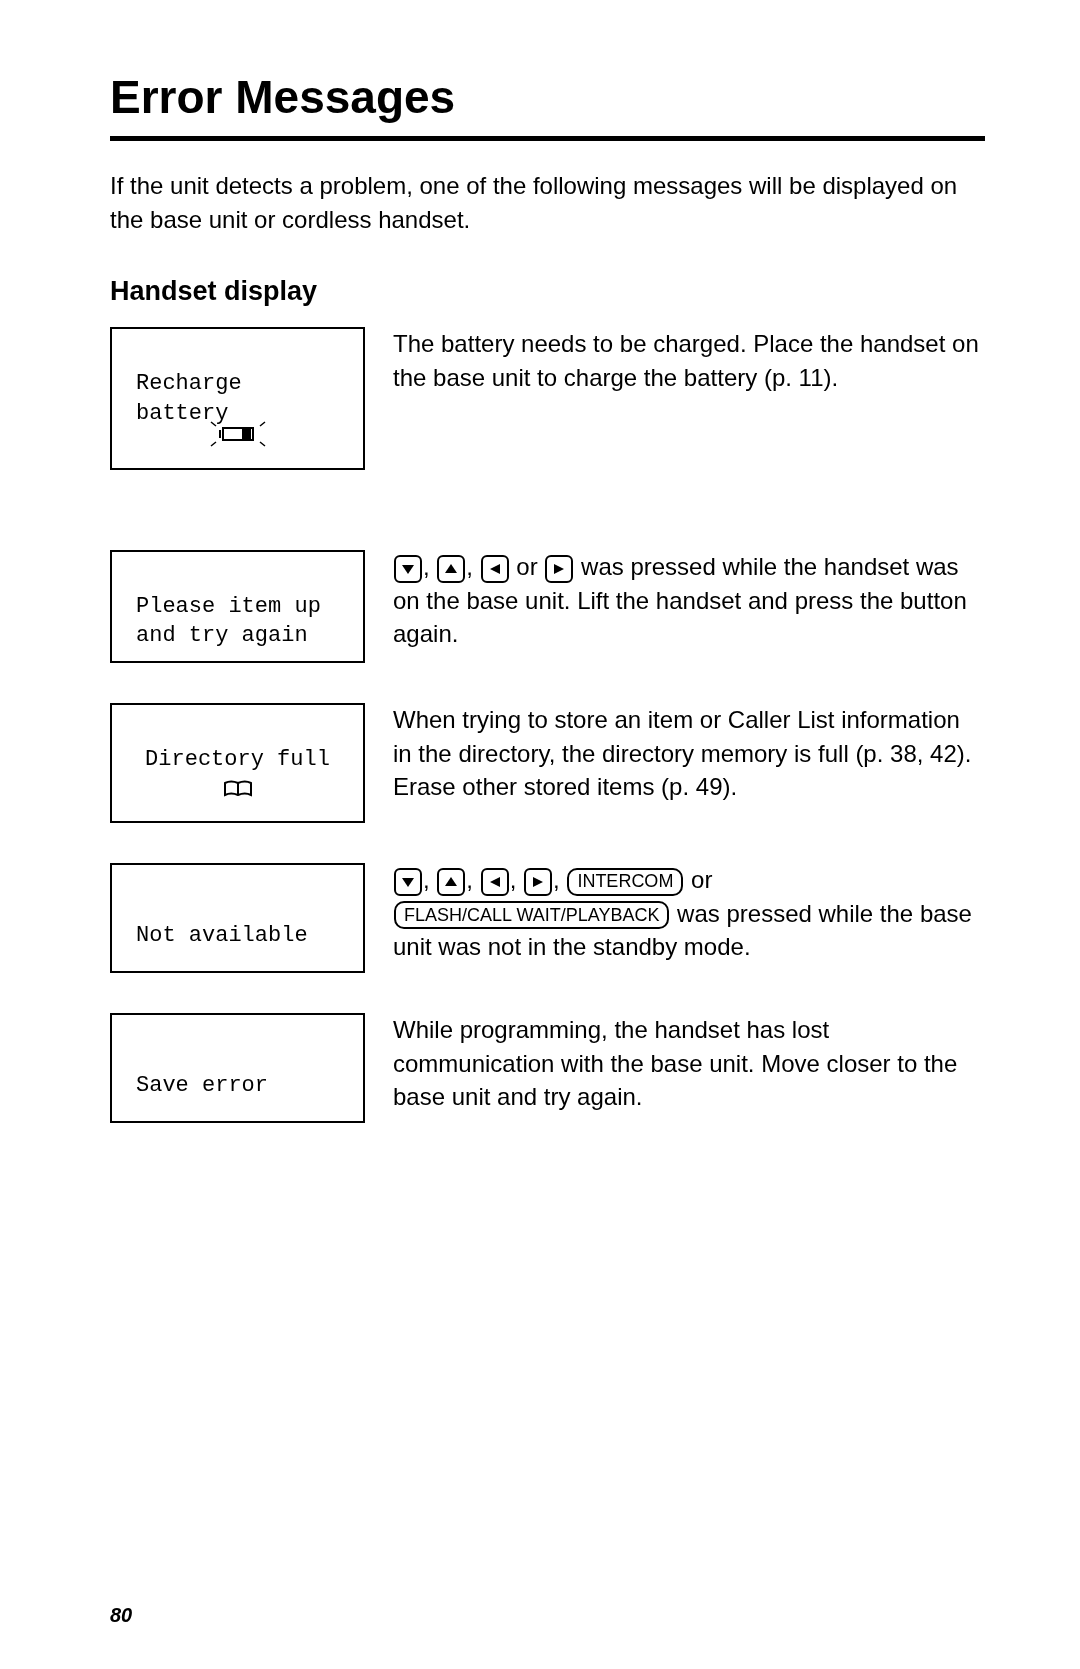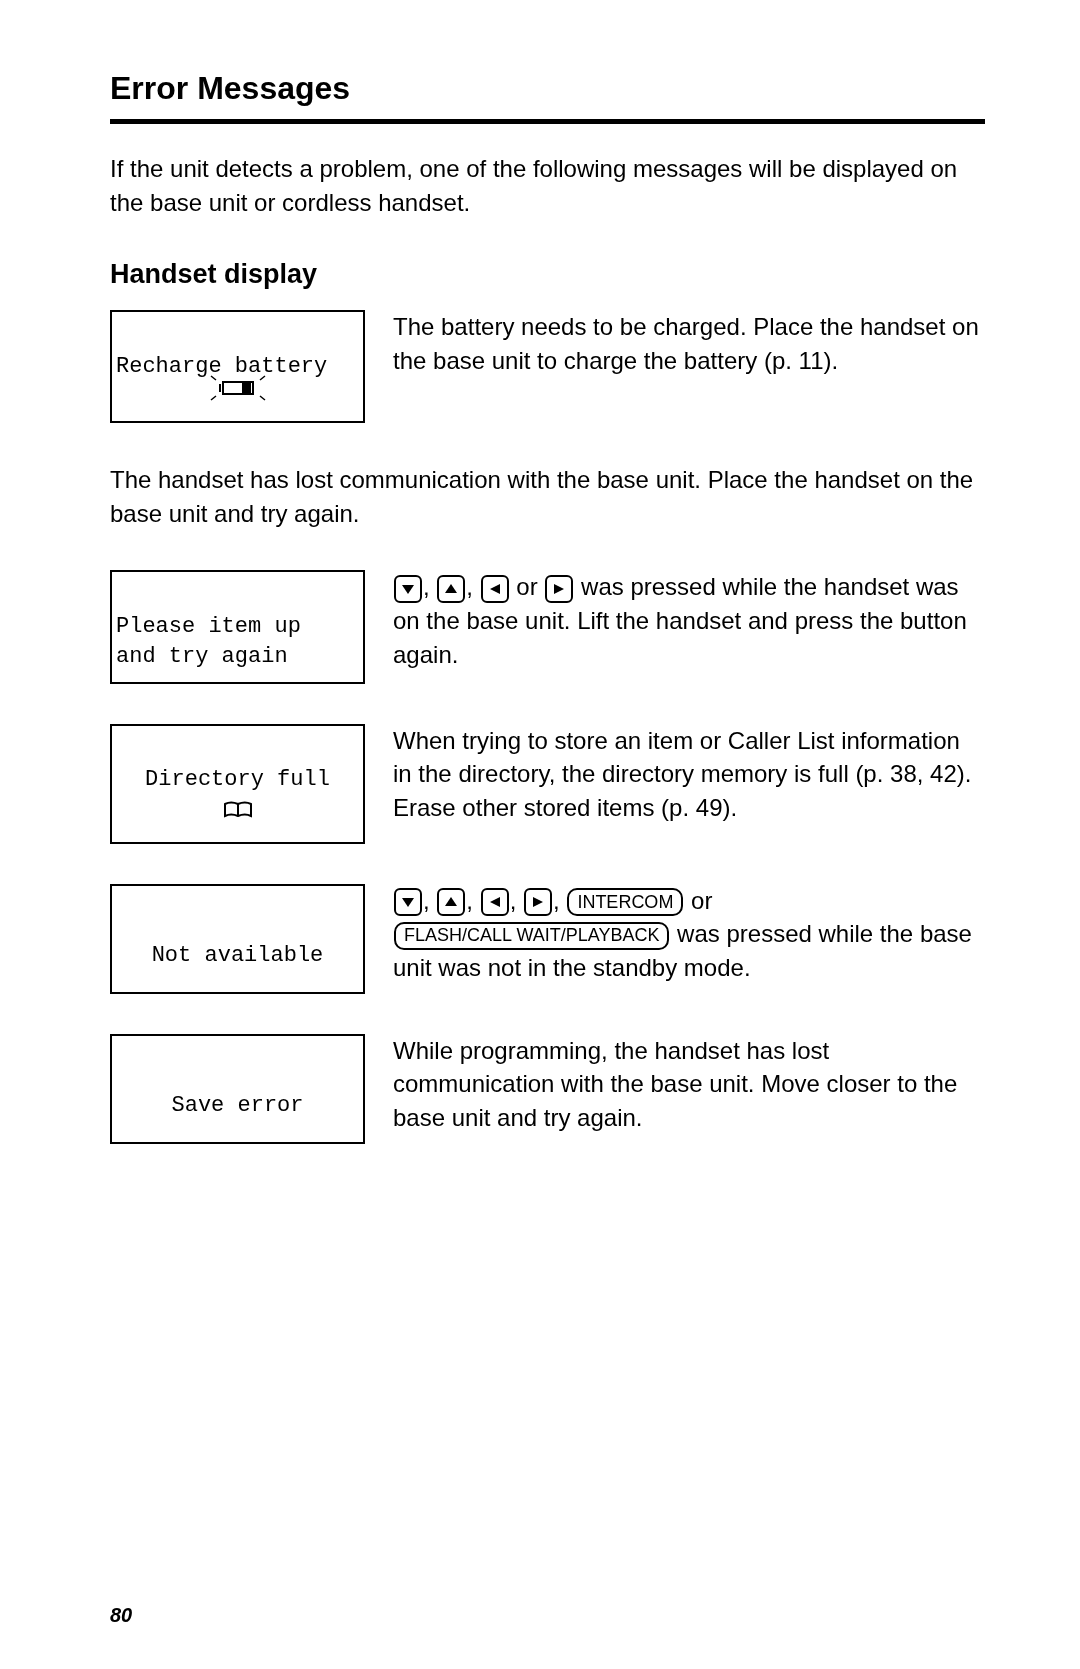--- a/index.html
+++ b/index.html
@@ -6,21 +6,21 @@
     body {
       width: 1080px;
       height: 1669px;
       background: #fff;
       font-family: Arial, Helvetica, sans-serif;
       color: #000;
       position: relative;
       padding: 70px 95px 0 110px;
     }
     .page-title {
-      font-size: 32px;
+      font-size: 46px;
       font-weight: bold;
       margin-bottom: 12px;
     }
     .title-rule {
       border: none;
       border-top: 5px solid #000;
       margin-bottom: 28px;
     }
     .intro {
       font-size: 24px;
@@ -35,36 +35,35 @@
     .row {
       display: flex;
       align-items: flex-start;
       margin-bottom: 40px;
       gap: 28px;
     }
     .display-box {
       border: 2px solid #000;
       width: 255px;
       min-height: 110px;
-      padding: 10px 4px;
+      padding: 10px 24px;
       font-family: "Courier New", Courier, monospace;
       font-size: 22px;
       line-height: 1.35;
       white-space: pre-line;
       flex-shrink: 0;
       position: relative;
     }
     .directory-box {
       min-height: 120px;
       text-align: center;
     }
     .not-available-box,
     .save-error-box {
       padding-top: 26px;
-      text-align: center;
     }
     .explanation {
       font-size: 24px;
       line-height: 1.4;
       flex: 1;
     }
     .battery-icon-wrap {
       position: absolute;
       bottom: 10px;
       left: 50%;
@@ -134,21 +133,20 @@
           <path d="M13 6 l-5 -4 M13 22 l-5 4" stroke-width="1.5"></path>
           <path d="M57 6 l5 -4 M57 22 l5 4" stroke-width="1.5"></path>
         </g>
       </svg>
     </span>
   </div>
   <div class="explanation">The battery needs to be charged. Place the handset on the base unit to charge the battery (p. 11).</div>
 </div>
 
 <div class="row">
-  <div class="explanation">The handset has lost communication with the base unit. Place the handset on the base unit and try again.</div>
 </div>
 
 <div class="row">
   <div class="display-box">
     <span>Please item up
 and try again</span>
   </div>
   <div class="explanation">
     <span class="key">
         <svg width="16" height="14" viewBox="0 0 16 14">

